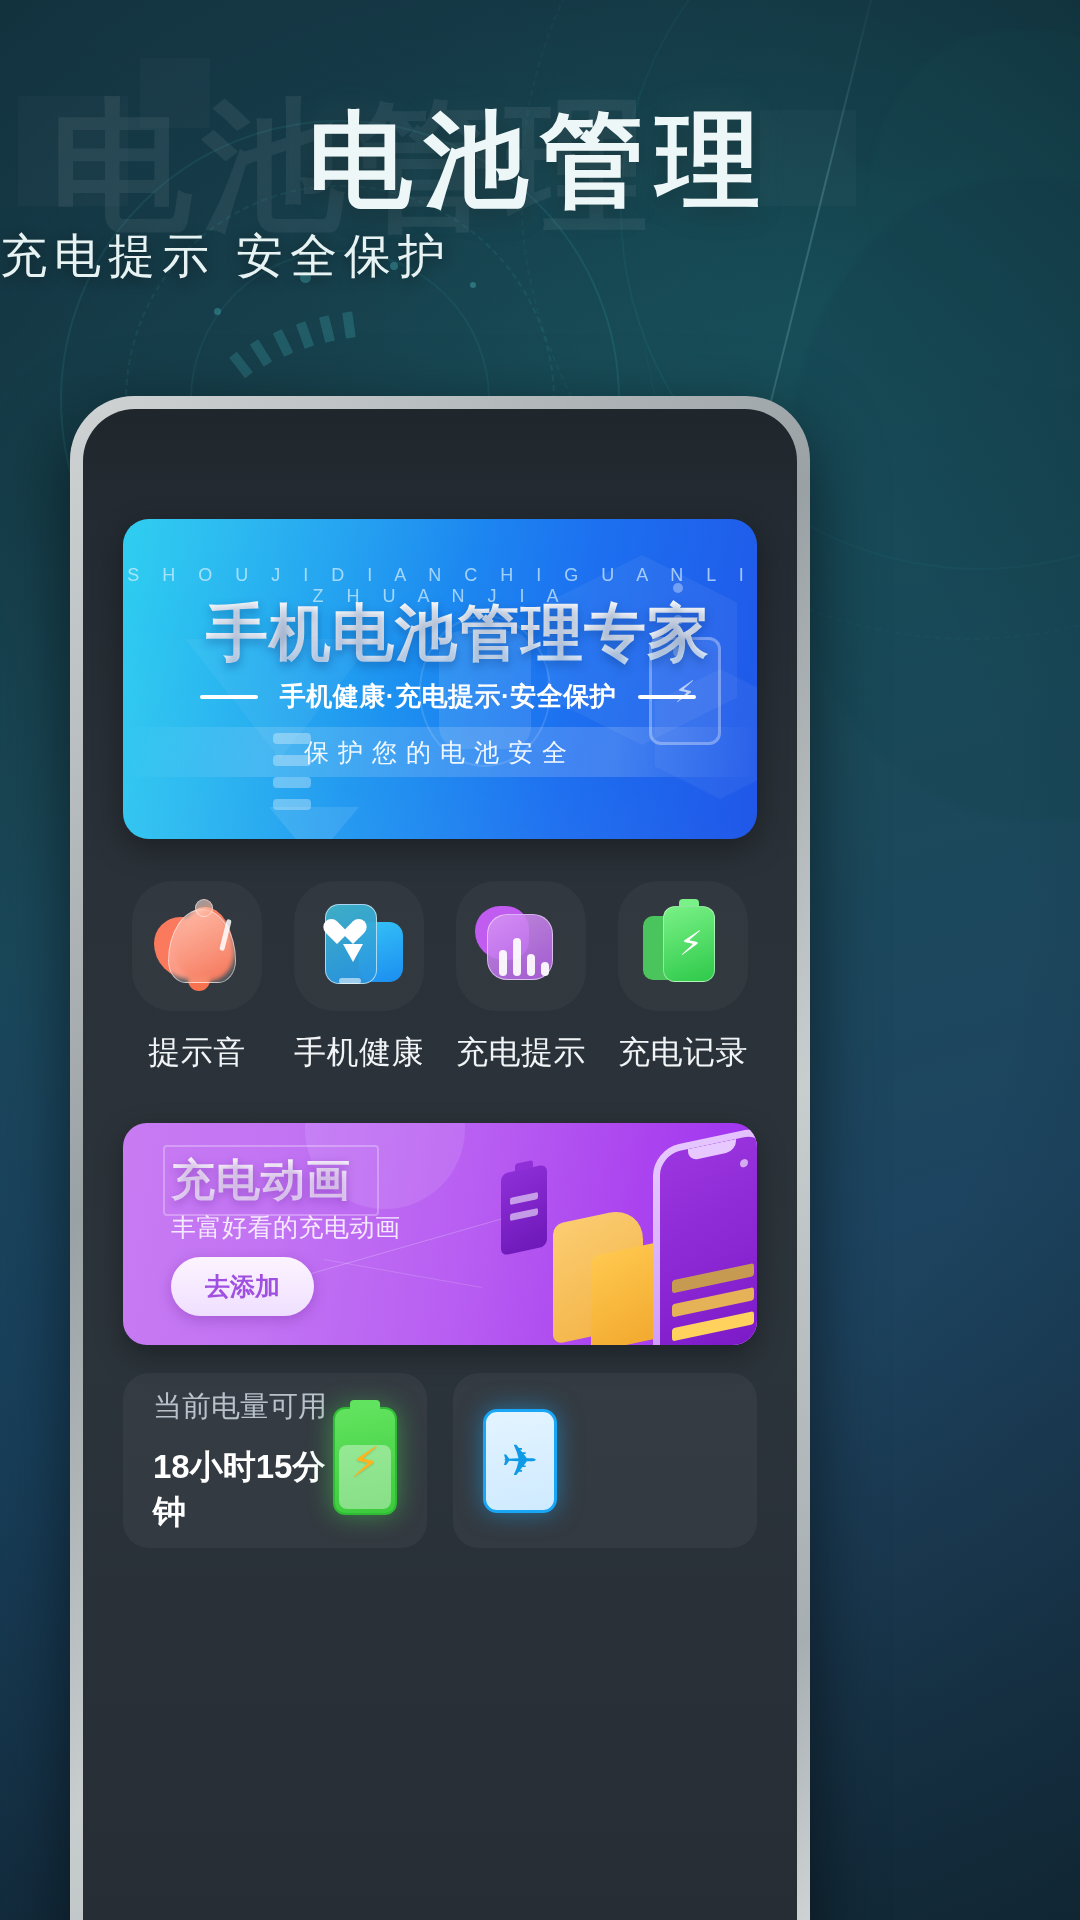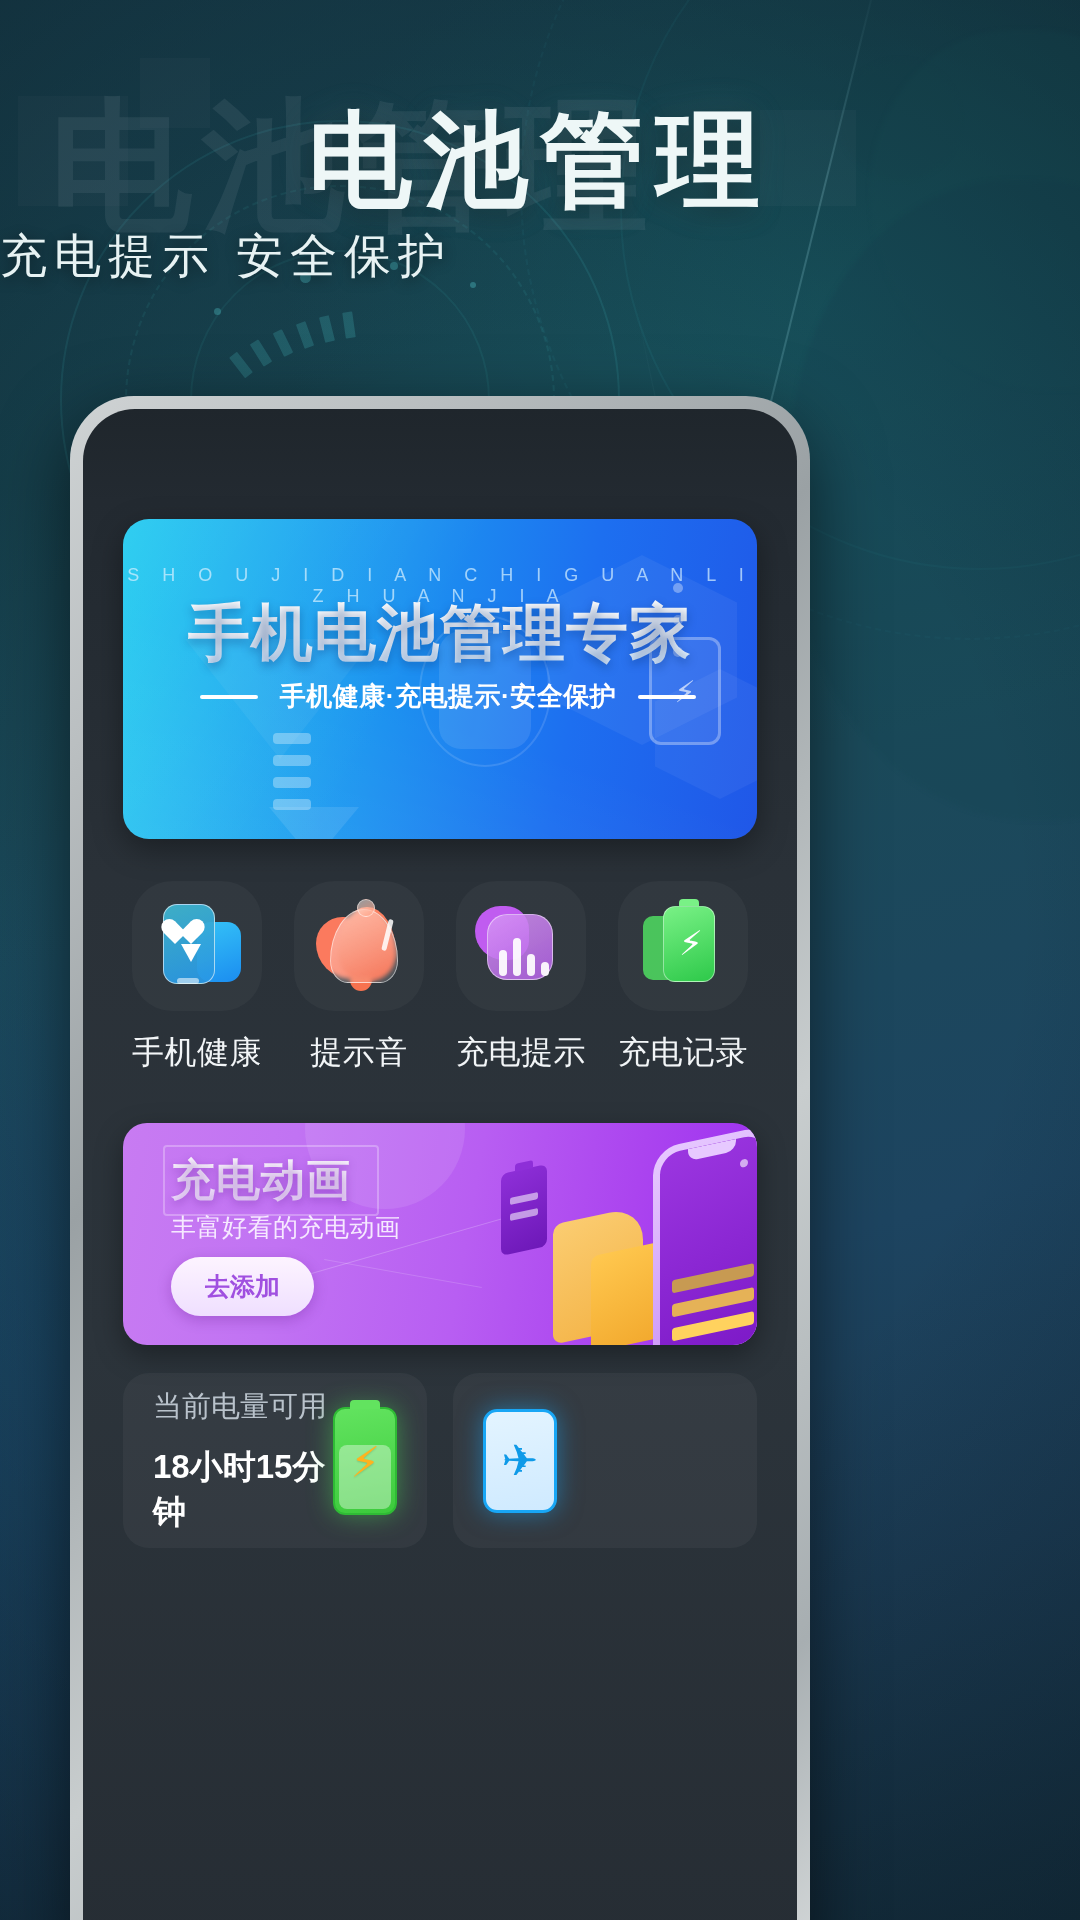--- a/index.html
+++ b/index.html
@@ -97,21 +97,21 @@
   .bc-phoneicon .bolt{position:absolute;left:50%;top:50%;transform:translate(-50%,-50%);font-size:30px;color:rgba(255,255,255,.65);}
   .bc-dots{position:absolute;right:74px;top:64px;}
   .bc-dots i{display:block;width:10px;height:10px;border-radius:50%;background:rgba(255,255,255,.35);margin-bottom:22px;}
   .bc-bars{position:absolute;left:150px;bottom:18px;}
   .bc-bars i{display:block;width:38px;height:11px;border-radius:4px;background:rgba(255,255,255,.32);margin-bottom:11px;}
   .bc-arrow{position:absolute;left:146px;bottom:-22px;width:0;height:0;
     border-left:45px solid transparent;border-right:45px solid transparent;border-top:54px solid rgba(255,255,255,.10);}
 
   .bc-pinyin{position:absolute;left:0;top:46px;width:100%;text-align:center;
     font-size:18px;letter-spacing:9px;color:rgba(214,240,255,.72);font-weight:500;}
-  .bc-big{position:absolute;left:0;top:72px;width:100%;text-align:center;
+  .bc-big{position:absolute;left:18px;top:72px;width:100%;text-align:center;
     font-size:62px;font-weight:bold;letter-spacing:1px;
     font-family:"DejaVu Sans","Liberation Sans",sans-serif;
     background:linear-gradient(180deg,#ffffff 0%,#ffffff 52%,#d3ebff 100%);
     -webkit-background-clip:text;background-clip:text;color:transparent;
     text-shadow:0 4px 10px rgba(8,50,120,.40);}
   .bc-mid{position:absolute;left:0;top:160px;width:100%;display:flex;align-items:center;justify-content:center;gap:22px;margin-left:8px;}
   .bc-mid .ln{width:58px;height:4px;background:#ffffff;border-radius:2px;}
   .bc-mid .tx{font-size:26px;font-weight:bold;color:#fff;letter-spacing:.5px;white-space:nowrap;}
   .bc-strip{position:absolute;left:0;top:208px;width:100%;height:50px;
     background:linear-gradient(90deg,rgba(255,255,255,0) 0%,rgba(255,255,255,.14) 22%,rgba(255,255,255,.16) 78%,rgba(255,255,255,0) 100%);
@@ -281,53 +281,56 @@
           <i></i>
         </div>
 
     <div class="bc-pinyin">S H O U J I D I A N C H I G U A N L I Z H U A N J I A</div>
     <div class="bc-big">手机电池管理专家</div>
     <div class="bc-mid">
       <span class="ln"></span>
       <span class="tx">手机健康·充电提示·安全保护</span>
       <span class="ln"></span>
     </div>
+    <div class="bc-strip">
+      <span>保护您的电池安全</span>
+    </div>
   </div>
 
   <div class="iconrow">
-
-    <div class="icell">
-      <div class="ibox">
-        <div class="g-health">
-          <span class="back"></span>
-              <span class="front"></span>
-          <span class="heart"></span>
-              <span class="pin"></span>
-              <span class="home"></span>
-        </div>
-      </div>
-      <div class="ilabel">手机健康</div>
-    </div>
 
     <div class="icell">
       <div class="ibox">
         <div class="g-bell">
           <span class="blobA"></span>
               <span class="blobB"></span>
           <span class="clap"></span>
               <span class="glass"></span>
           <span class="knob"></span>
               <span class="hl"></span>
         </div>
       </div>
       <div class="ilabel">提示音</div>
     </div>
 
     <div class="icell">
       <div class="ibox">
+        <div class="g-health">
+          <span class="back"></span>
+              <span class="front"></span>
+          <span class="heart"></span>
+              <span class="pin"></span>
+              <span class="home"></span>
+        </div>
+      </div>
+      <div class="ilabel">手机健康</div>
+    </div>
+
+    <div class="icell">
+      <div class="ibox">
         <div class="g-stat">
           <span class="blobA"></span>
               <span class="box"></span>
           <span class="bar b1"></span>
               <span class="bar b2"></span>
               <span class="bar b3"></span>
               <span class="bar b4"></span>
         </div>
       </div>
       <div class="ilabel">充电提示</div>

